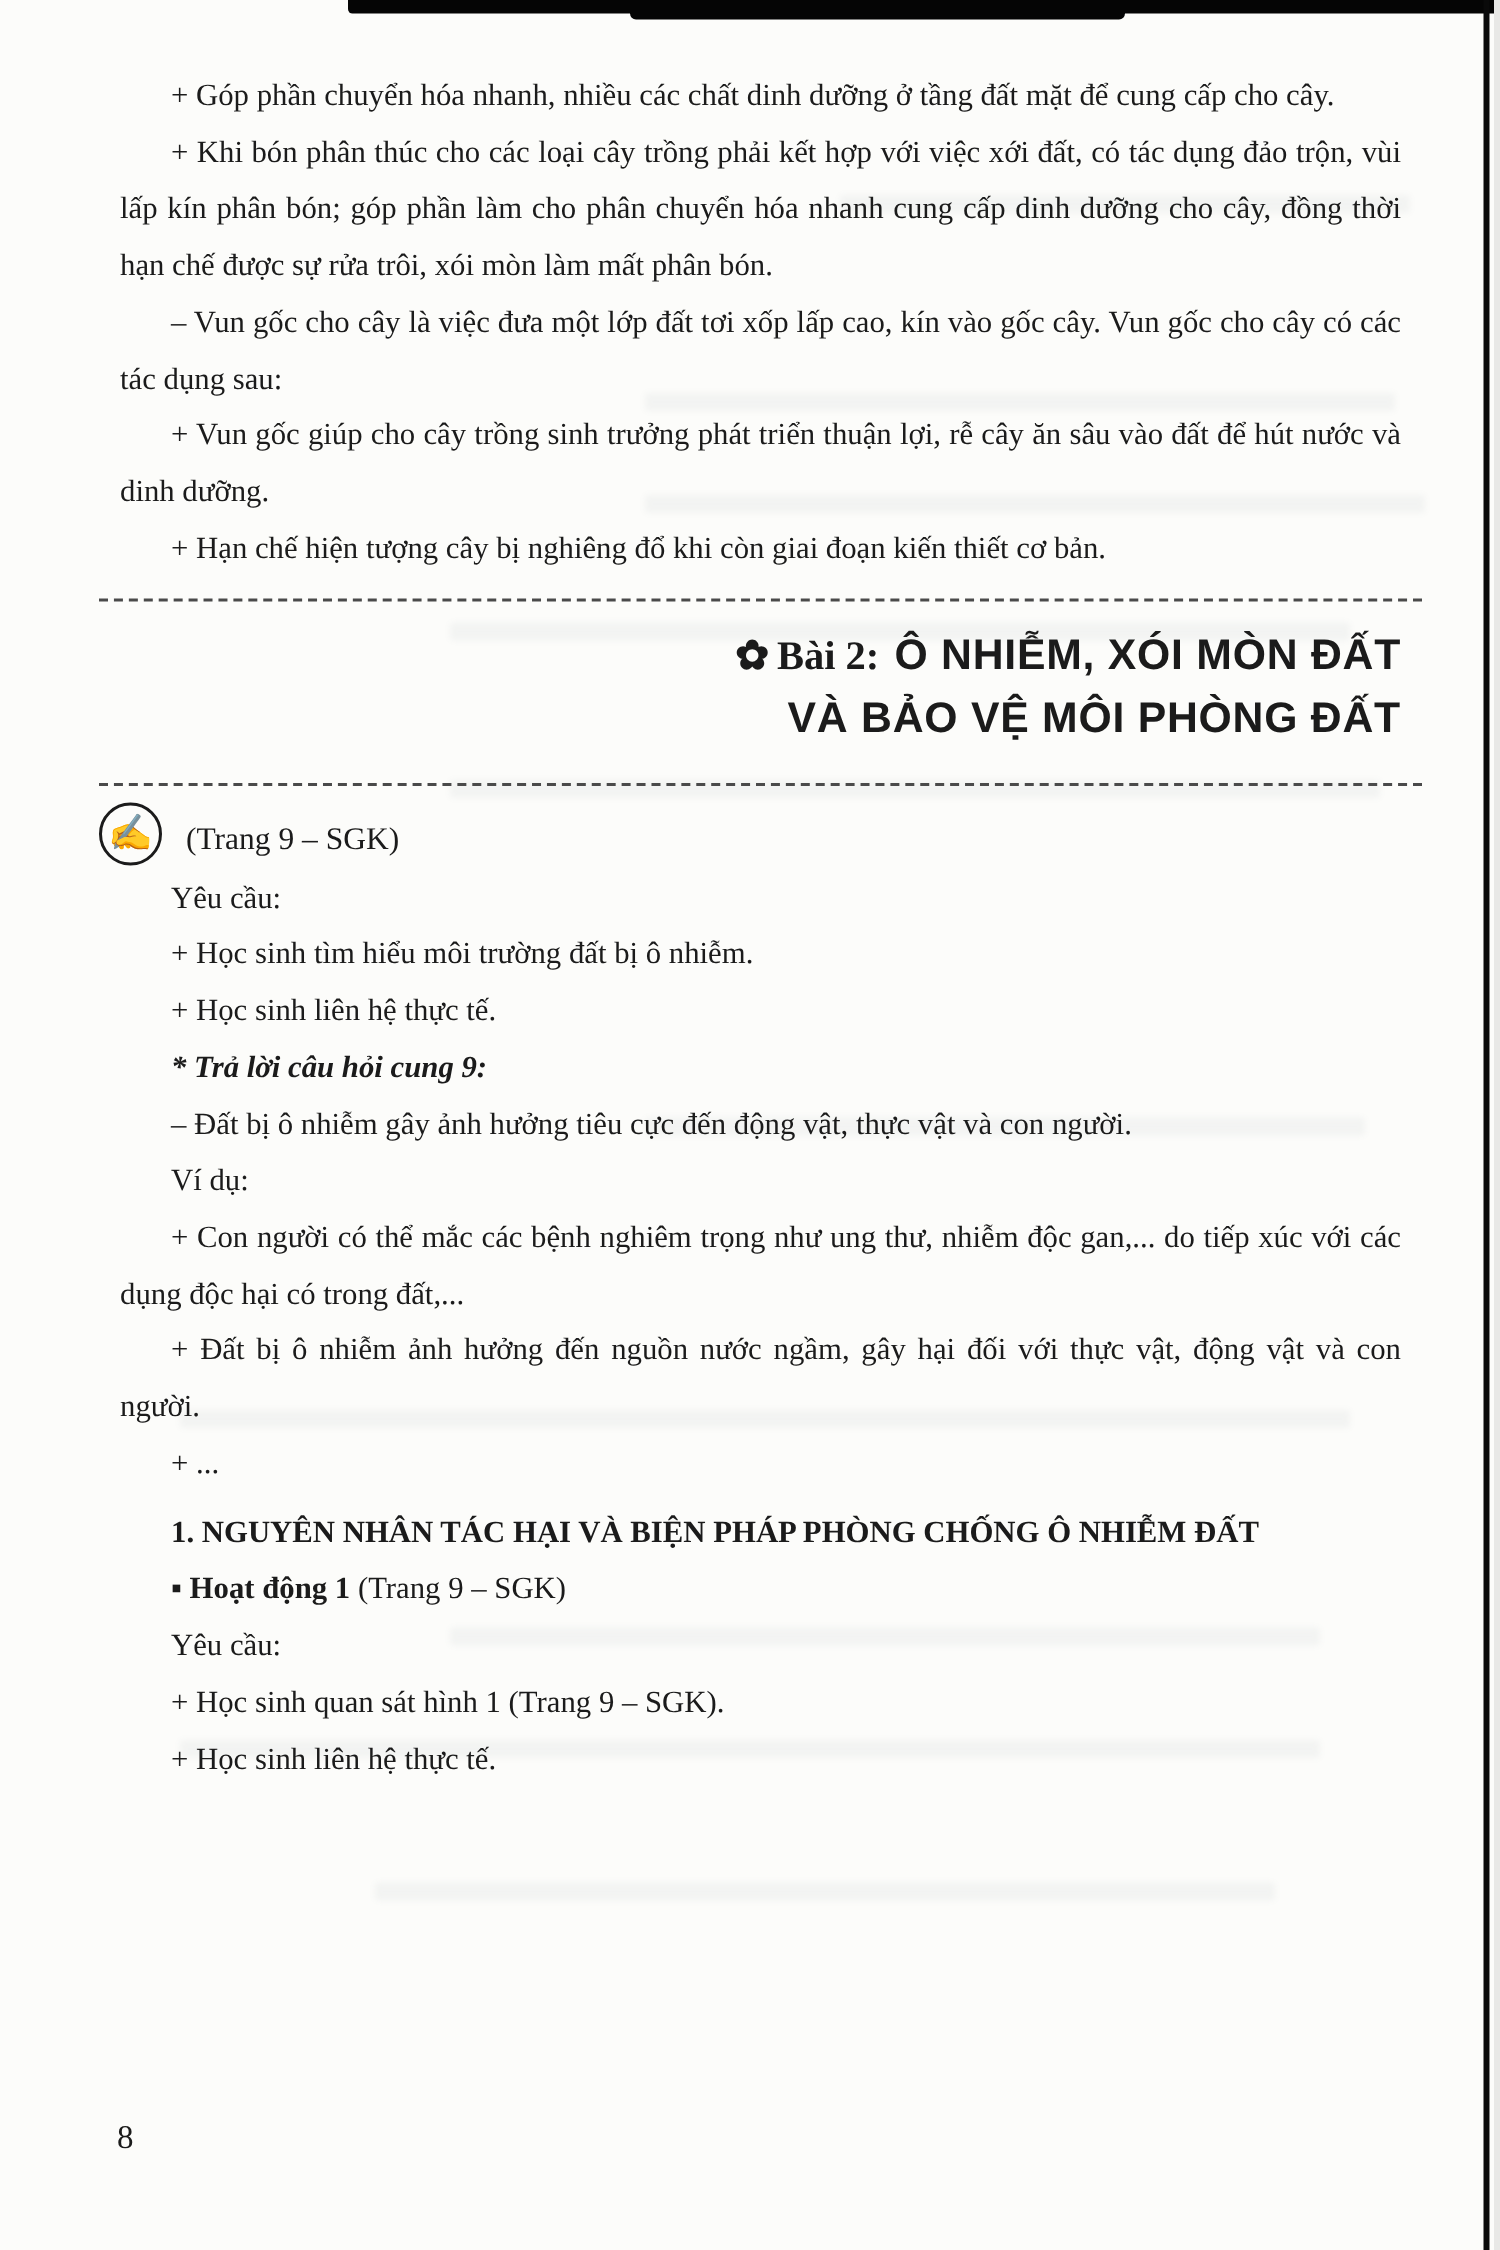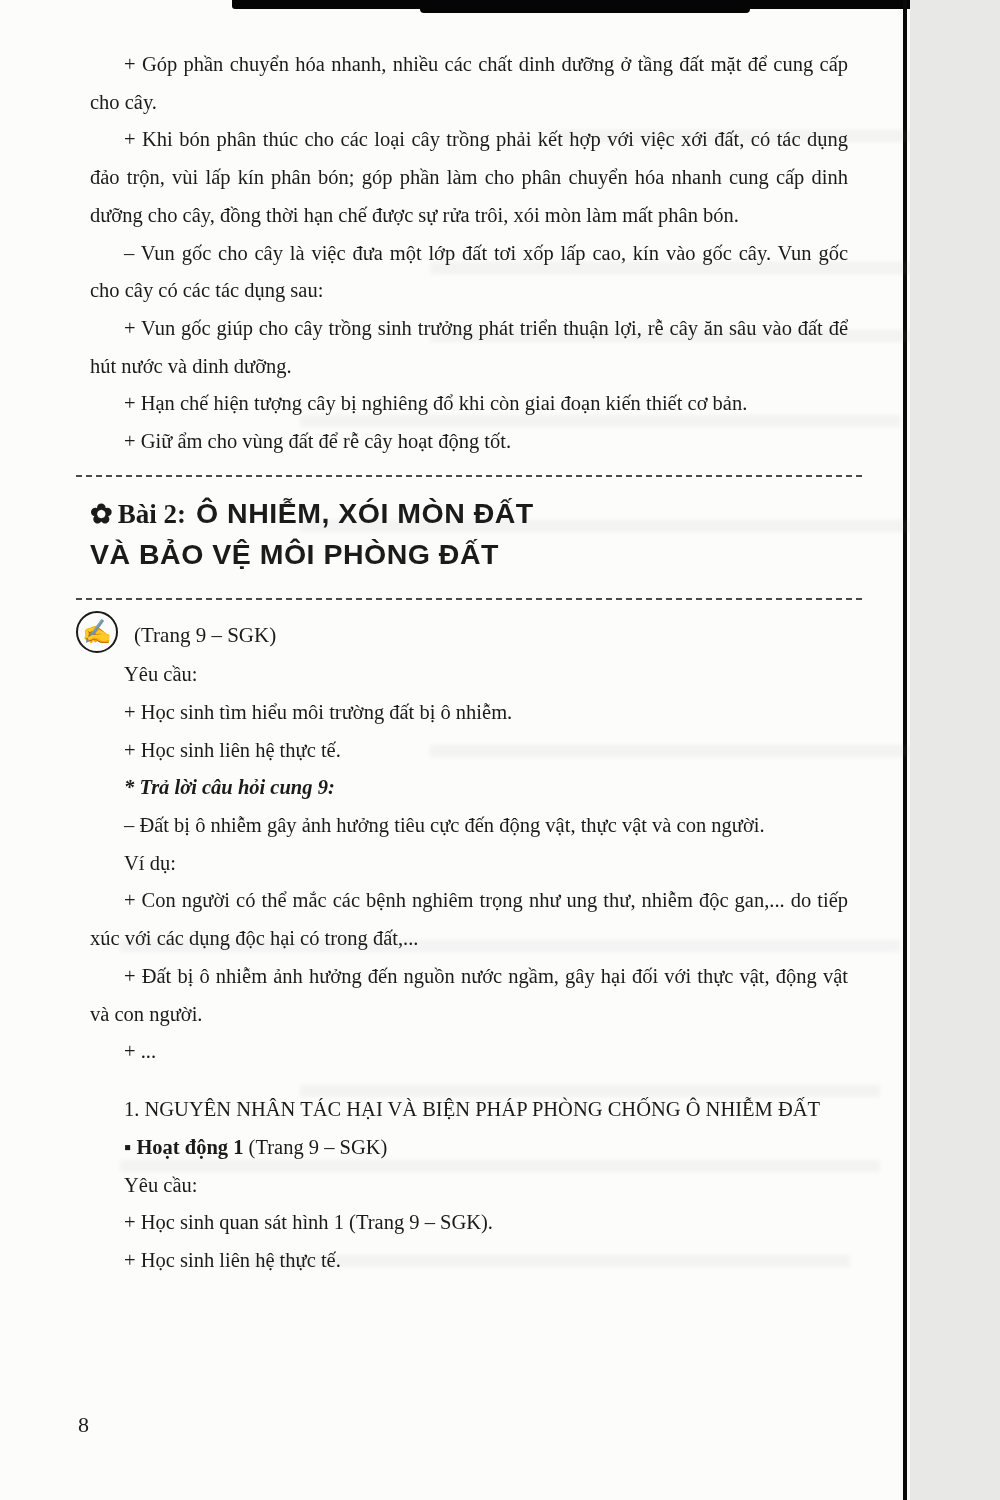--- a/index.html
+++ b/index.html
@@ -3,25 +3,24 @@
 <meta charset="utf-8">
 <style>
   html,body{margin:0;padding:0;}
   body{
     width:1000px;height:1500px;
     background:#e8e8e6;
     font-family:"Liberation Serif", serif;
   }
   .page{
     position:relative;
-    width:900px;height:1500px;
+    width:996px;height:1500px;
     background:#fcfcfa;
     overflow:hidden;
     color:#1b1b1b;
-    padding-left:10px;
   }
   
   .scan-top-bar{
     position:absolute;top:0;left:232px;width:768px;height:9px;
     background:#050505;border-radius:0 0 3px 3px;
   }
   .scan-top-bar2{
     position:absolute;top:0;left:420px;width:330px;height:13px;
     background:#050505;border-radius:0 0 4px 4px;
   }
@@ -45,21 +44,21 @@
   .bold-italic{font-weight:bold;font-style:italic;}
   
   .divider{
     border:none;
     border-top:2px dashed #4a4a4a;
     margin:14px -14px 0 -14px;
     height:0;
   }
   .divider.bottom{margin-top:10px;}
   .lesson-heading{
-    text-align:left;
+    text-align:right;
     padding:16px 0 12px 0;
     line-height:1.45;
     text-indent:0;
   }
   .lesson-flower{
     font-family:"Liberation Serif", serif;
     font-weight:bold;font-size:27px;
   }
   .lesson-label{
     font-family:"Liberation Serif", serif;
@@ -81,22 +80,22 @@
     width:38px;height:38px;
     border:2px solid #1b1b1b;border-radius:50%;
     display:flex;align-items:center;justify-content:center;
     font-size:24px;line-height:1;
     margin:-6px 8px 0 -14px;
     flex:0 0 auto;
   }
   .activity-title{font-weight:bold;font-size:22.5px;}
   .activity-suffix{font-size:21px;margin-left:8px;}
   .section-title{
-    font-weight:normal;
-    margin-top:20px;
+    font-weight:bold;
+    margin-top:8px;
     font-size:20.5px;
   }
   .inline-label{font-weight:bold;}
   .page-number{
     position:absolute;left:78px;bottom:62px;
     font-size:22px;
   }
 </style>
 </head>
 <body>
@@ -118,21 +117,20 @@
   <div class="ghost" style="top:1160px;left:120px;width:760px;height:12px;"></div>
   <div class="ghost" style="top:1255px;left:250px;width:600px;height:12px;"></div>
 
   <div class="content">
 
     <p>+ Góp phần chuyển hóa nhanh, nhiều các chất dinh dưỡng ở tầng đất mặt để cung cấp cho cây.</p>
     <p>+ Khi bón phân thúc cho các loại cây trồng phải kết hợp với việc xới đất, có tác dụng đảo trộn, vùi lấp kín phân bón; góp phần làm cho phân chuyển hóa nhanh cung cấp dinh dưỡng cho cây, đồng thời hạn chế được sự rửa trôi, xói mòn làm mất phân bón.</p>
     <p>– Vun gốc cho cây là việc đưa một lớp đất tơi xốp lấp cao, kín vào gốc cây. Vun gốc cho cây có các tác dụng sau:</p>
     <p>+ Vun gốc giúp cho cây trồng sinh trưởng phát triển thuận lợi, rễ cây ăn sâu vào đất để hút nước và dinh dưỡng.</p>
     <p>+ Hạn chế hiện tượng cây bị nghiêng đổ khi còn giai đoạn kiến thiết cơ bản.</p>
-    <p>+ Giữ ẩm cho vùng đất để rễ cây hoạt động tốt.</p>
 
     <hr class="divider">
     <div class="lesson-heading">
       <div>
         <span class="lesson-flower">✿</span>
         <span class="lesson-label">Bài 2:</span><span class="lesson-title">Ô NHIỄM, XÓI MÒN ĐẤT</span>
       </div>
       <div class="lesson-title">VÀ BẢO VỆ MÔI PHÒNG ĐẤT</div>
     </div>
     <hr class="divider bottom">

